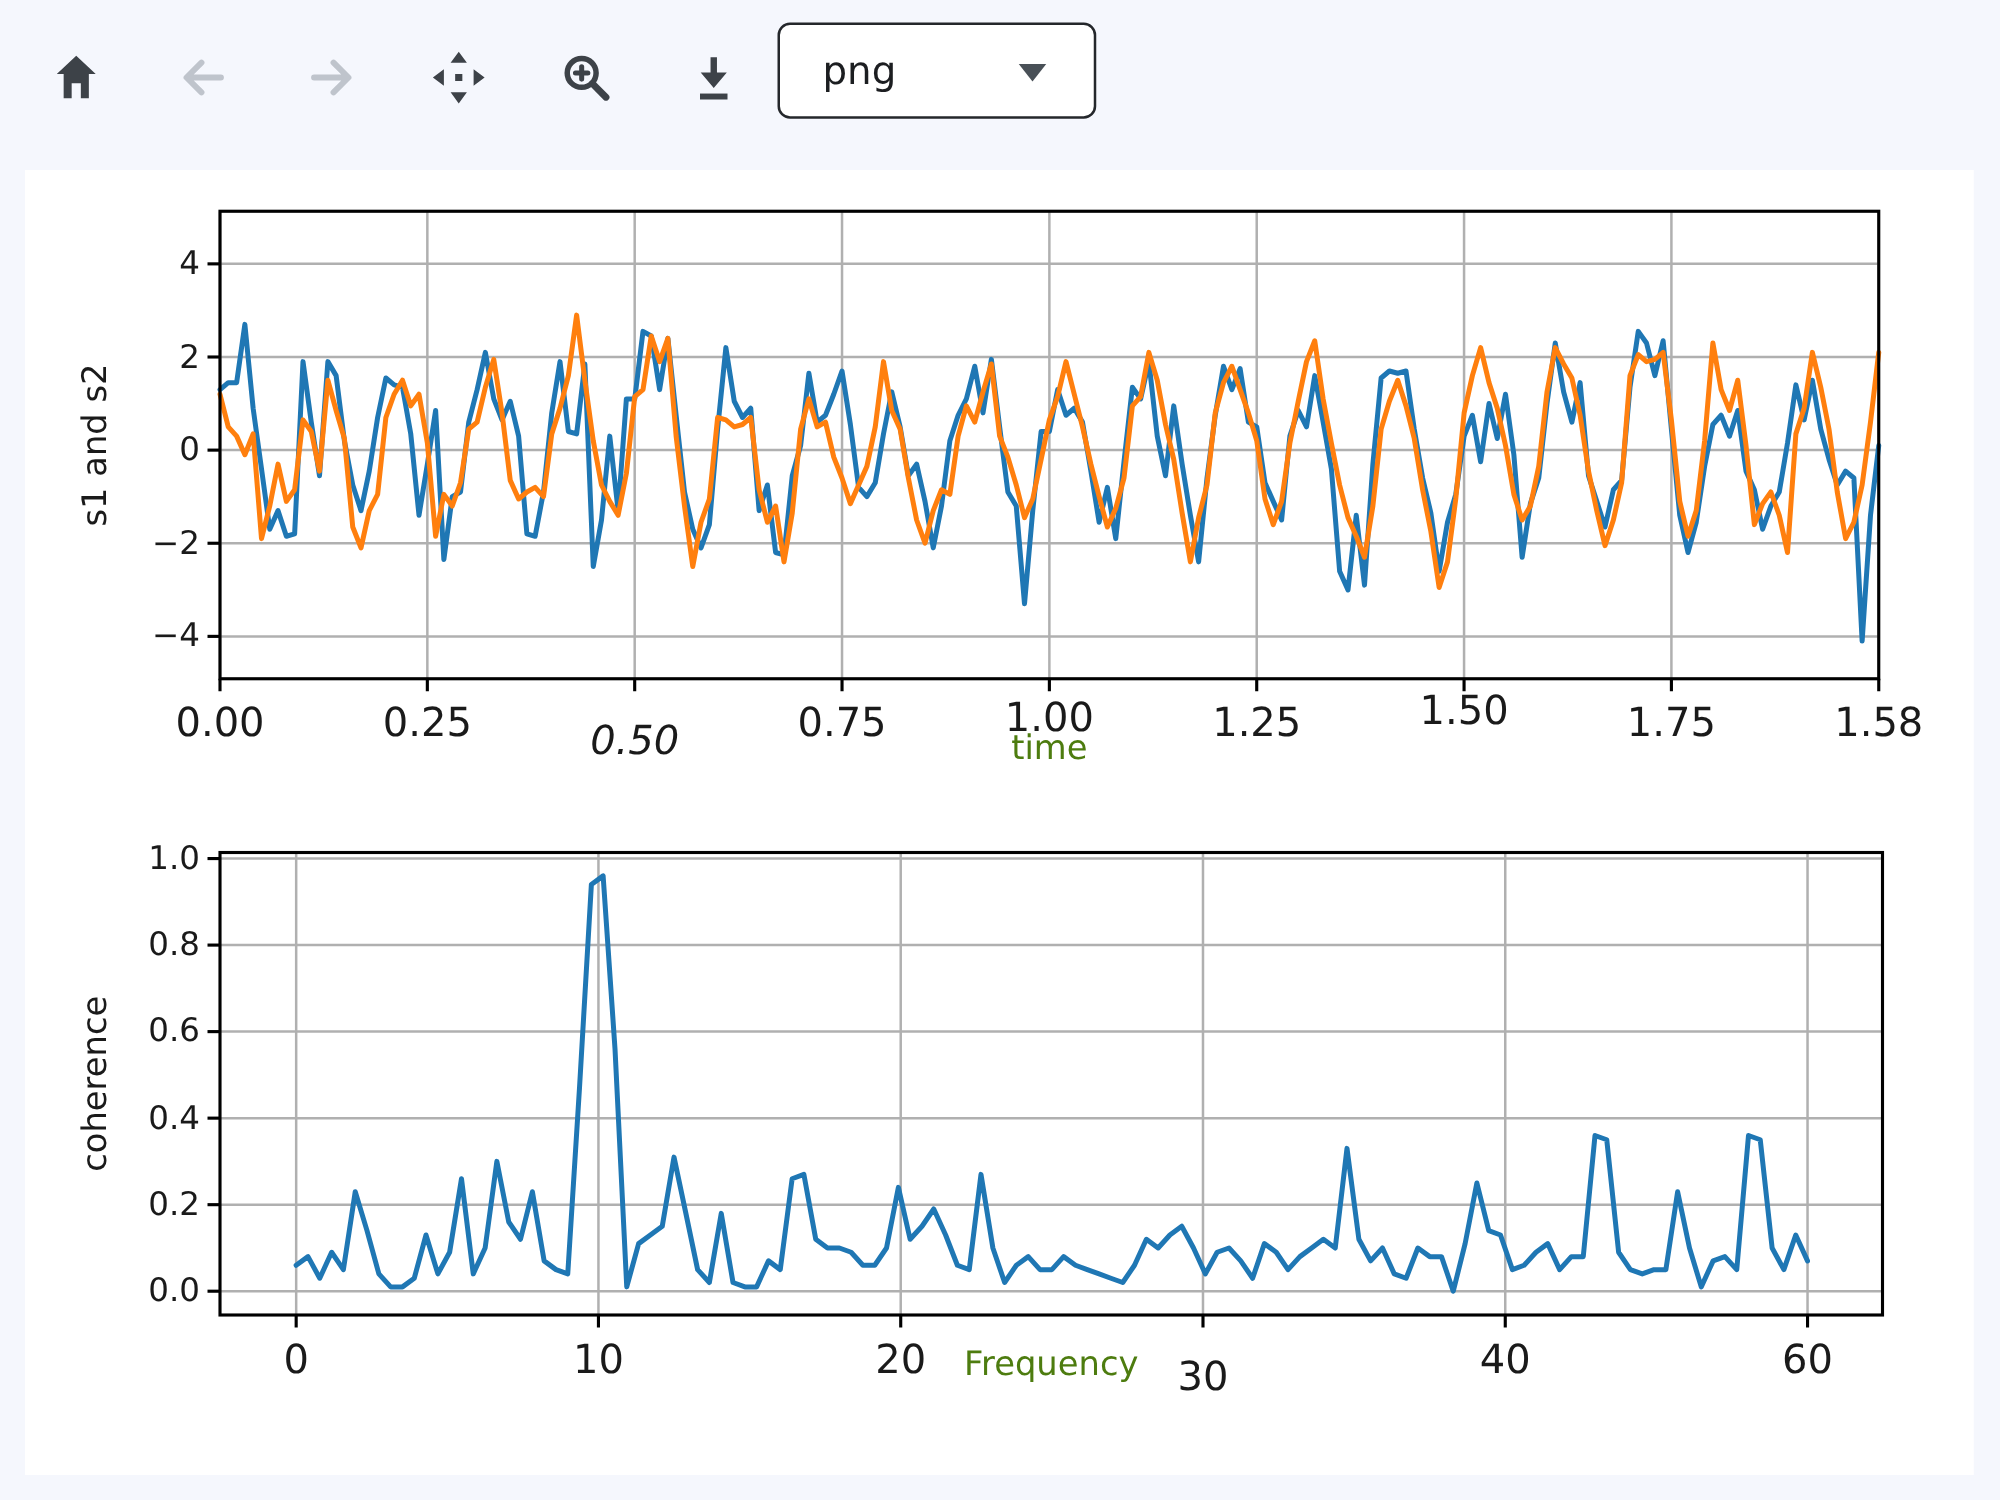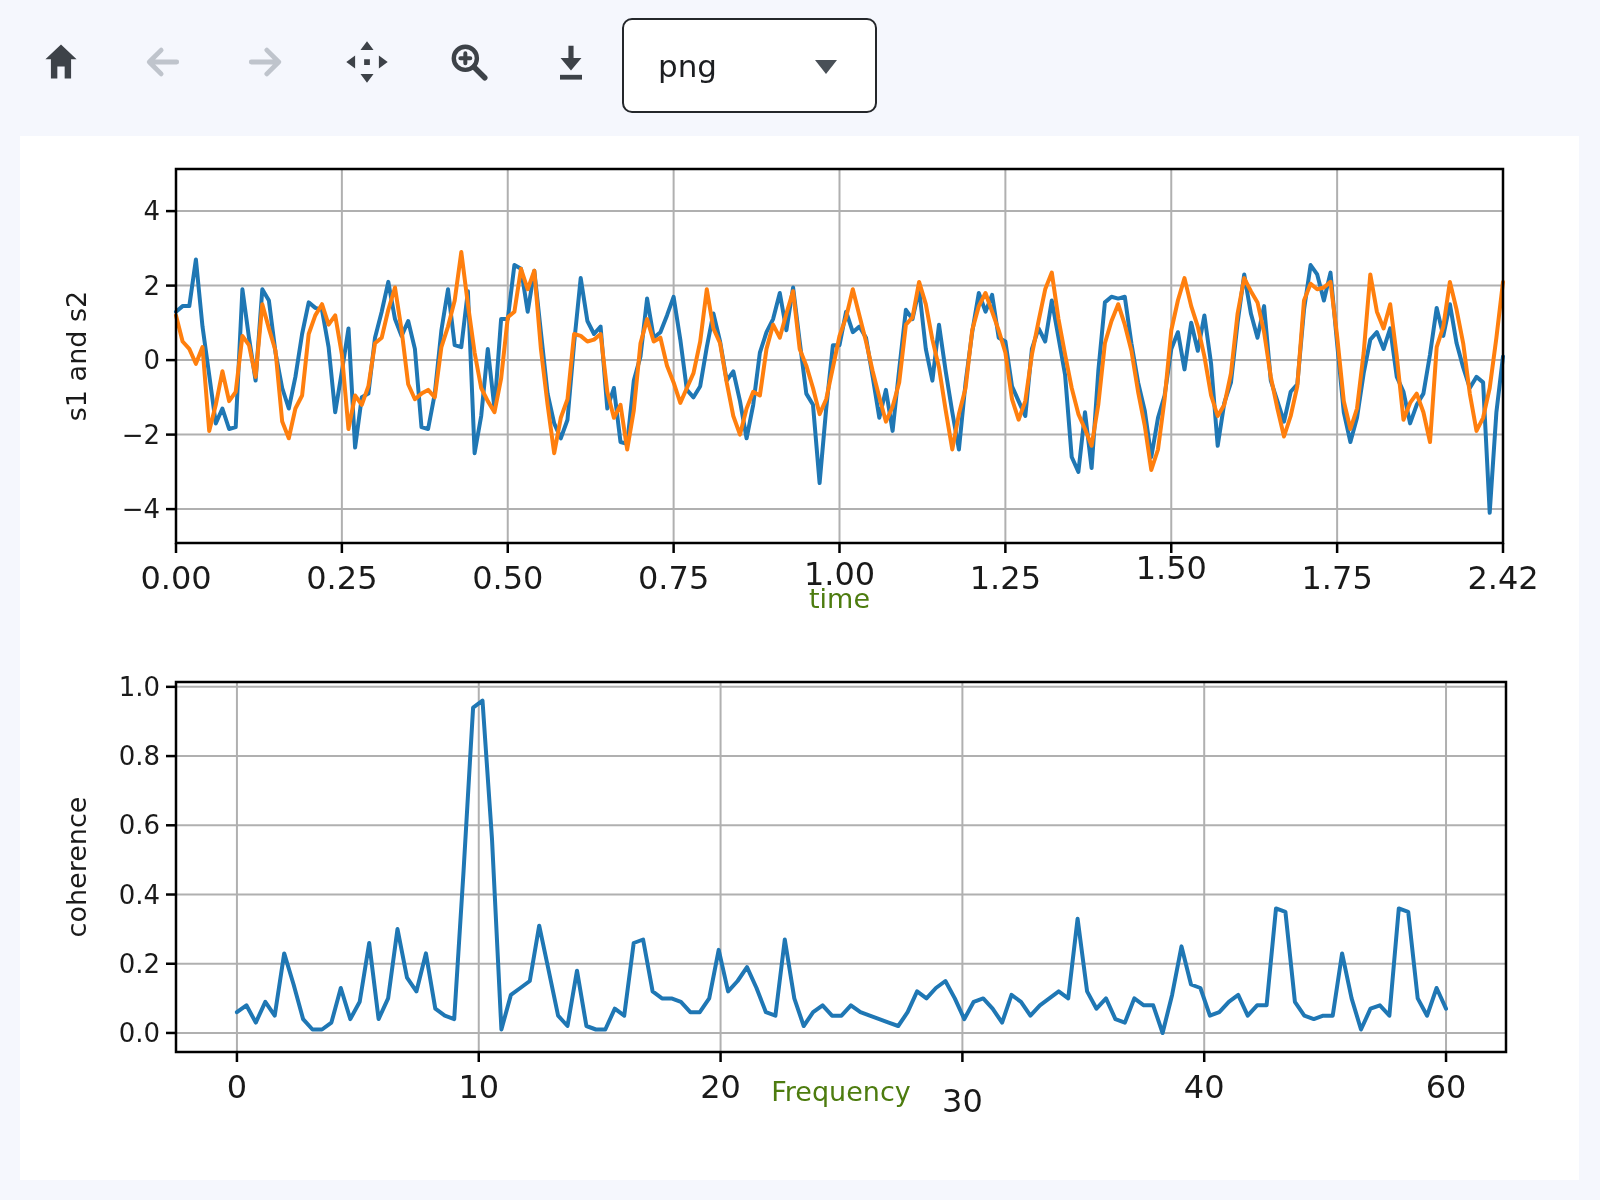--- a/index.html
+++ b/index.html
@@ -8,21 +8,21 @@
     background:#f5f7fd;
     font-family:"DejaVu Sans","Liberation Sans",sans-serif;
     position:relative;overflow:hidden;
     color:#1a1a1a;
   }
   
   .toolbar{position:absolute;left:37px;top:36px;display:flex;align-items:center;gap:54px;}
   .tbtn{width:48px;height:52px;display:flex;align-items:center;justify-content:center;background:none;border:none;padding:0;cursor:pointer;}
   .tbtn svg{display:block;}
   .fmt-select{
-    position:absolute;left:622px;top:18px;width:255px;height:95px;
+    position:absolute;left:622px;top:18px;width:255px;height:77px;
     background:#ffffff;border:2.5px solid #24272b;border-radius:10px;
     box-sizing:border-box;display:flex;align-items:center;cursor:pointer;
   }
   .fmt-select .fmt-value{margin-left:34px;font-size:31px;color:#1c1e21;}
   .fmt-select .caret{
     position:absolute;right:38px;top:50%;transform:translateY(-42%);
     width:0;height:0;border-left:11px solid transparent;border-right:11px solid transparent;
     border-top:14px solid #495057;
   }
   
@@ -125,27 +125,27 @@
         <line x1="1327" y1="374" x2="1327" y2="384" class="tickmark"></line>
         <line x1="-10" y1="340.101593625498" x2="0" y2="340.101593625498" class="tickmark"></line>
         <line x1="-10" y1="265.5996015936255" x2="0" y2="265.5996015936255" class="tickmark"></line>
         <line x1="-10" y1="191.09760956175296" x2="0" y2="191.09760956175296" class="tickmark"></line>
         <line x1="-10" y1="116.59561752988049" x2="0" y2="116.59561752988049" class="tickmark"></line>
         <line x1="-10" y1="42.09362549800795" x2="0" y2="42.09362549800795" class="tickmark"></line>
         <rect x="0" y="0" width="1327" height="374" fill="none" stroke="#000000" stroke-width="2.5"></rect>
       </svg>
       <div class="xticklabel" style="left: 0px; top: 390px;">0.00</div>
       <div class="xticklabel" style="left: 165.875px; top: 390px;">0.25</div>
-      <div class="xticklabel" style="left: 331.75px; top: 390px;">0.50</div>
+      <div class="xticklabel" style="left: 331.75px; top: 404px; font-style: italic;">0.50</div>
       <div class="xticklabel" style="left: 497.625px; top: 390px;">0.75</div>
       <div class="xticklabel" style="left: 663.5px; top: 386px;">1.00</div>
       <div class="xticklabel" style="left: 829.375px; top: 390px;">1.25</div>
       <div class="xticklabel" style="left: 995.25px; top: 380px;">1.50</div>
       <div class="xticklabel" style="left: 1161.12px; top: 390px;">1.75</div>
-      <div class="xticklabel" style="left: 1327px; top: 390px;">2.42</div>
+      <div class="xticklabel" style="left: 1327px; top: 390px;">1.58</div>
       <div class="yticklabel" style="left: -16px; top: 340.102px;">−4</div>
       <div class="yticklabel" style="left: -16px; top: 265.6px;">−2</div>
       <div class="yticklabel" style="left: -16px; top: 191.098px;">0</div>
       <div class="yticklabel" style="left: -16px; top: 116.596px;">2</div>
       <div class="yticklabel" style="left: -16px; top: 42.0936px;">4</div>
     </div>
 
   <div class="plot" style="left:156px;top:546px;width:1330px;height:370px;">
     <div class="ylabel">coherence</div>
     <div class="xlabel" style="top:394px;">Frequency</div>

